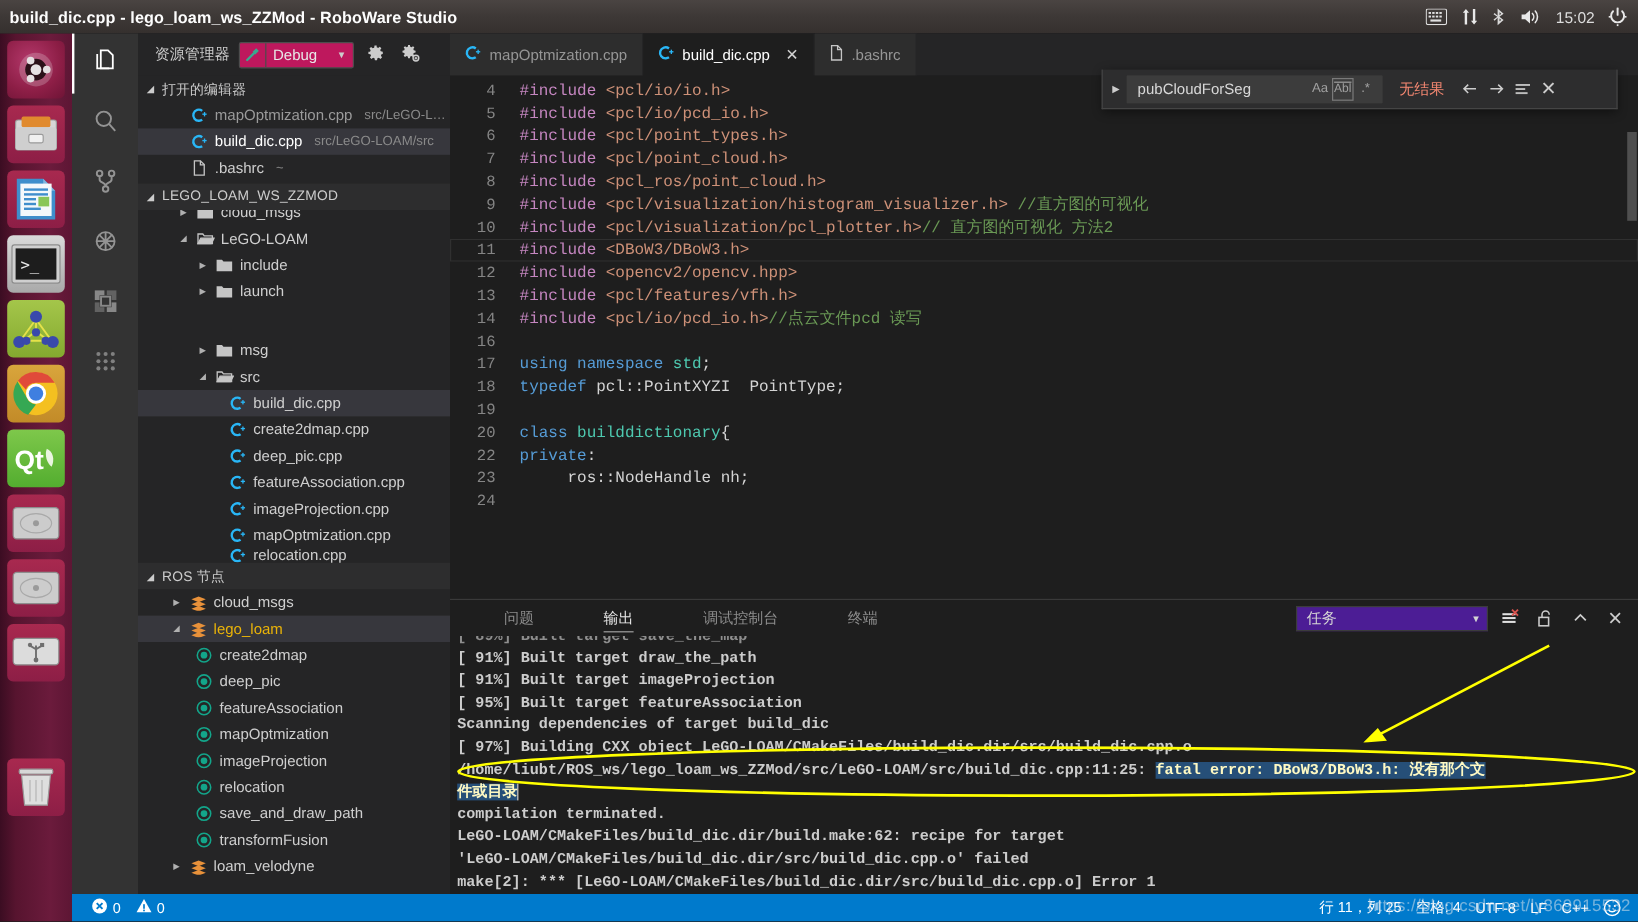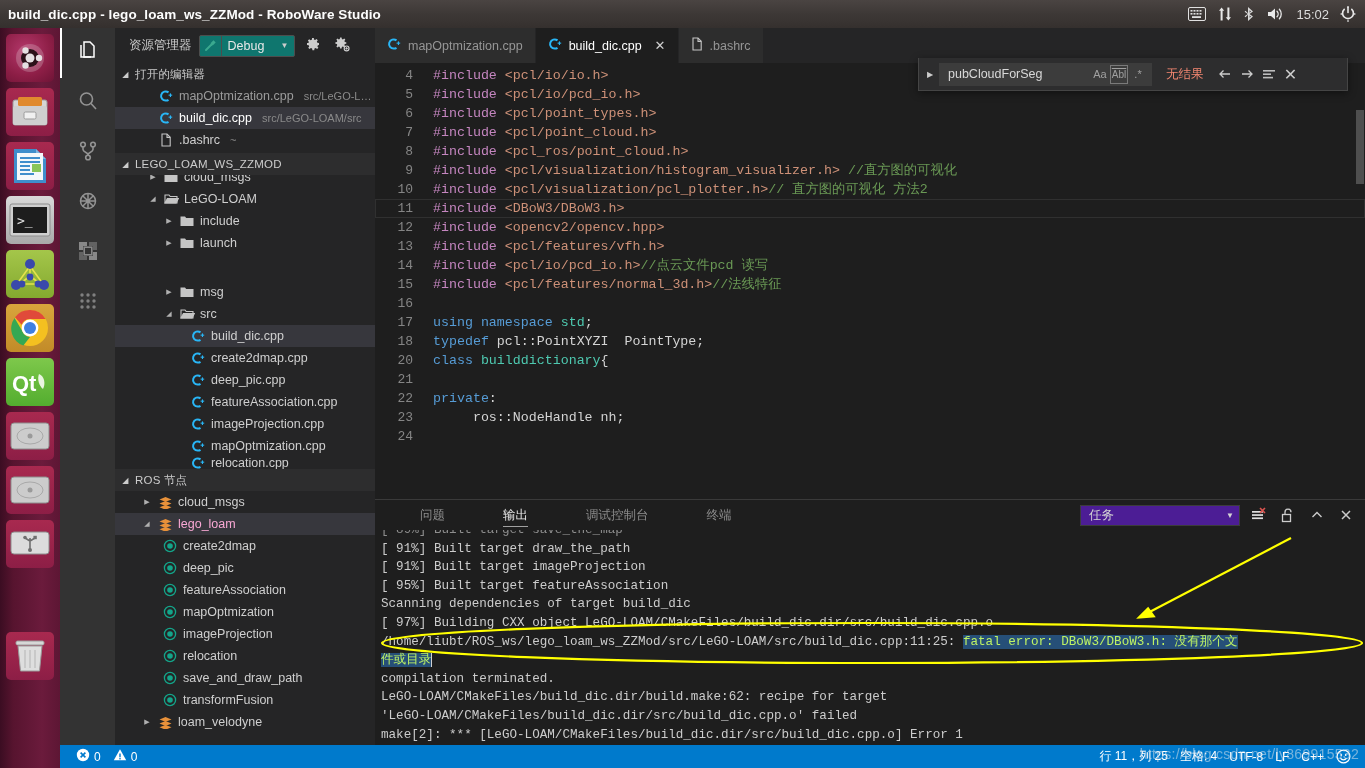--- a/index.html
+++ b/index.html
@@ -71,21 +71,21 @@
     position: absolute; left: 55px; top: 0; width: 260px; height: 717px;
     background: #252526; color: #cccccc; font-size: 12.5px; overflow: hidden;
   }
   .sb-header {
     height: 35px; display: flex; align-items: center; gap: 7px; padding: 0 7px 0 14px;
     color: #bbbbbb; font-size: 12.5px;
   }
   .sb-title { color: #cccccc; white-space: nowrap; }
   .debug-select {
     display: flex; align-items: center; height: 22px; border: 1px solid #4d4d4d;
-    background: #0f766e; border-radius: 2px; min-width: 96px;
+    background: #be185d; border-radius: 2px; min-width: 96px;
   }
   .debug-ico { width: 22px; display: flex; align-items: center; justify-content: center; border-right: 1px solid #4d4d4d; height: 100%; }
   .debug-label { flex: 1; color: #e8e8e8; font-size: 12.5px; padding-left: 6px; }
   .debug-caret { padding: 0 5px; font-size: 8px; color: #cccccc; }
   .hdr-btn { width: 22px; height: 22px; display: flex; align-items: center; justify-content: center; }
 
   .section-head {
     height: 22px; display: flex; align-items: center; gap: 5px; padding-left: 6px;
     background: #252526; font-size: 11.5px; color: #cccccc; letter-spacing: .2px;
   }
@@ -156,24 +156,24 @@
   .task-select {
     width: 160px; height: 21px; background: #4c1d95; border: 1px solid #3c3c3c;
     display: flex; align-items: center; padding: 0 5px 0 8px; color: #d4d4d4; font-size: 12.5px;
   }
   .task-select .caret { margin-left: auto; font-size: 8px; }
   .pa-btn { width: 20px; height: 20px; display: flex; align-items: center; justify-content: center; color: #cccccc; }
 
   .output {
     position: absolute; left: 0; top: 30px; width: 990px; height: 216px; overflow: hidden;
     font-family: "Liberation Mono", monospace; font-size: 12.6px; line-height: 18.6px;
-    color: #cccccc; padding: 0 6px 0 6px;
+    color: #cccccc; padding: 0 6px 0 6px; font-weight: bold;
   }
   .oline { white-space: pre; height: 18.6px; }
-  .sel-blue { background: #264f78; color: #bef264; }
+  .sel-blue { background: #264f78; color: #fef9c3; }
   .anno-svg { position: absolute; left: 0; top: 0; width: 990px; height: 246px; pointer-events: none; z-index: 55; }
 
   
   .statusbar {
     position: absolute; left: 0; bottom: 0; width: 1305px; height: 23px;
     background: #007acc; display: flex; align-items: center; color: #ffffff; font-size: 12px;
   }
   .sb-left { display: flex; align-items: center; gap: 6px; padding-left: 10px; }
   .sb-chunk { display: flex; align-items: center; gap: 4px; height: 23px; padding: 0 6px; white-space: nowrap; }
   .sb-right { margin-left: auto; display: flex; align-items: center; padding-right: 8px; }
@@ -681,21 +681,21 @@
       <div class="row sel">
         <span style="width:22px;flex:0 0 22px"></span>
         <span class="arrow">◢</span>
         <span class="ic">
           <svg width="15" height="13" viewBox="0 0 15 13">
               <path d="M7.5 1l6 2.4-6 2.4-6-2.4z" fill="#e8913a"></path>
               <path d="M7.5 5.1l6 2.4-6 2.4-6-2.4z" fill="#e8913a"></path>
               <path d="M7.5 8.9l6 2.4-6 2.4-6-2.4z" fill="#e8913a"></path>
             </svg>
         </span>
-        <span class="nm" style="color:#f9a8d4">lego_loam</span>
+        <span class="nm" style="color:#eab308">lego_loam</span>
       </div>
       <div class="row">
         <span style="width:42px;flex:0 0 42px"></span>
         <span class="ic">
           <svg width="14" height="14" viewBox="0 0 14 14">
               <circle cx="7" cy="7" r="5.6" fill="none" stroke="#13a58a" stroke-width="1.3"></circle>
               <circle cx="7" cy="7" r="2.8" fill="#13a58a"></circle>
             </svg>
         </span>
         <span class="nm">create2dmap</span>
@@ -832,26 +832,25 @@
             <div class="cline"><span class="lnum">5</span><span class="ctext"><span class="k-pre">#include </span><span class="k-inc">&lt;pcl/io/pcd_io.h&gt;</span></span></div>
             <div class="cline"><span class="lnum">6</span><span class="ctext"><span class="k-pre">#include </span><span class="k-inc">&lt;pcl/point_types.h&gt;</span></span></div>
             <div class="cline"><span class="lnum">7</span><span class="ctext"><span class="k-pre">#include </span><span class="k-inc">&lt;pcl/point_cloud.h&gt;</span></span></div>
             <div class="cline"><span class="lnum">8</span><span class="ctext"><span class="k-pre">#include </span><span class="k-inc">&lt;pcl_ros/point_cloud.h&gt;</span></span></div>
             <div class="cline"><span class="lnum">9</span><span class="ctext"><span class="k-pre">#include </span><span class="k-inc">&lt;pcl/visualization/histogram_visualizer.h&gt;</span><span class="k-cmt"> //直方图的可视化</span></span></div>
             <div class="cline"><span class="lnum">10</span><span class="ctext"><span class="k-pre">#include </span><span class="k-inc">&lt;pcl/visualization/pcl_plotter.h&gt;</span><span class="k-cmt">// 直方图的可视化 方法2</span></span></div>
             <div class="cline cur"><span class="lnum">11</span><span class="ctext"><span class="k-pre">#include </span><span class="k-inc">&lt;DBoW3/DBoW3.h&gt;</span></span></div>
             <div class="cline"><span class="lnum">12</span><span class="ctext"><span class="k-pre">#include </span><span class="k-inc">&lt;opencv2/opencv.hpp&gt;</span></span></div>
             <div class="cline"><span class="lnum">13</span><span class="ctext"><span class="k-pre">#include </span><span class="k-inc">&lt;pcl/features/vfh.h&gt;</span></span></div>
             <div class="cline"><span class="lnum">14</span><span class="ctext"><span class="k-pre">#include </span><span class="k-inc">&lt;pcl/io/pcd_io.h&gt;</span><span class="k-cmt">//点云文件pcd 读写</span></span></div>
-            <div class="cline"><span class="lnum">15</span><span class="ctext"><span class="k-pre">#include </span><span class="k-inc">&lt;pcl/features/normal_3d.h&gt;</span><span class="k-cmt">//法线特征</span></span></div>
             <div class="cline"><span class="lnum">16</span><span class="ctext"></span></div>
             <div class="cline"><span class="lnum">17</span><span class="ctext"><span class="k-key">using </span><span class="k-key">namespace </span><span class="k-typ">std</span><span class="k-pln">;</span></span></div>
             <div class="cline"><span class="lnum">18</span><span class="ctext"><span class="k-key">typedef </span><span class="k-pln">pcl::PointXYZI  PointType;</span></span></div>
+            <div class="cline"><span class="lnum">19</span><span class="ctext"></span></div>
             <div class="cline"><span class="lnum">20</span><span class="ctext"><span class="k-key">class </span><span class="k-typ">builddictionary</span><span class="k-pln">{</span></span></div>
-            <div class="cline"><span class="lnum">21</span><span class="ctext"></span></div>
             <div class="cline"><span class="lnum">22</span><span class="ctext"><span class="k-key">private</span><span class="k-pln">:</span></span></div>
             <div class="cline"><span class="lnum">23</span><span class="ctext"><span class="k-pln">     ros::NodeHandle nh;</span></span></div>
             <div class="cline"><span class="lnum">24</span></div>
           </div>
       </div>
 
       <div class="findwidget">
         <span class="find-toggle">▶</span>
         <div class="find-input">
           <span class="find-text">pubCloudForSeg</span>

